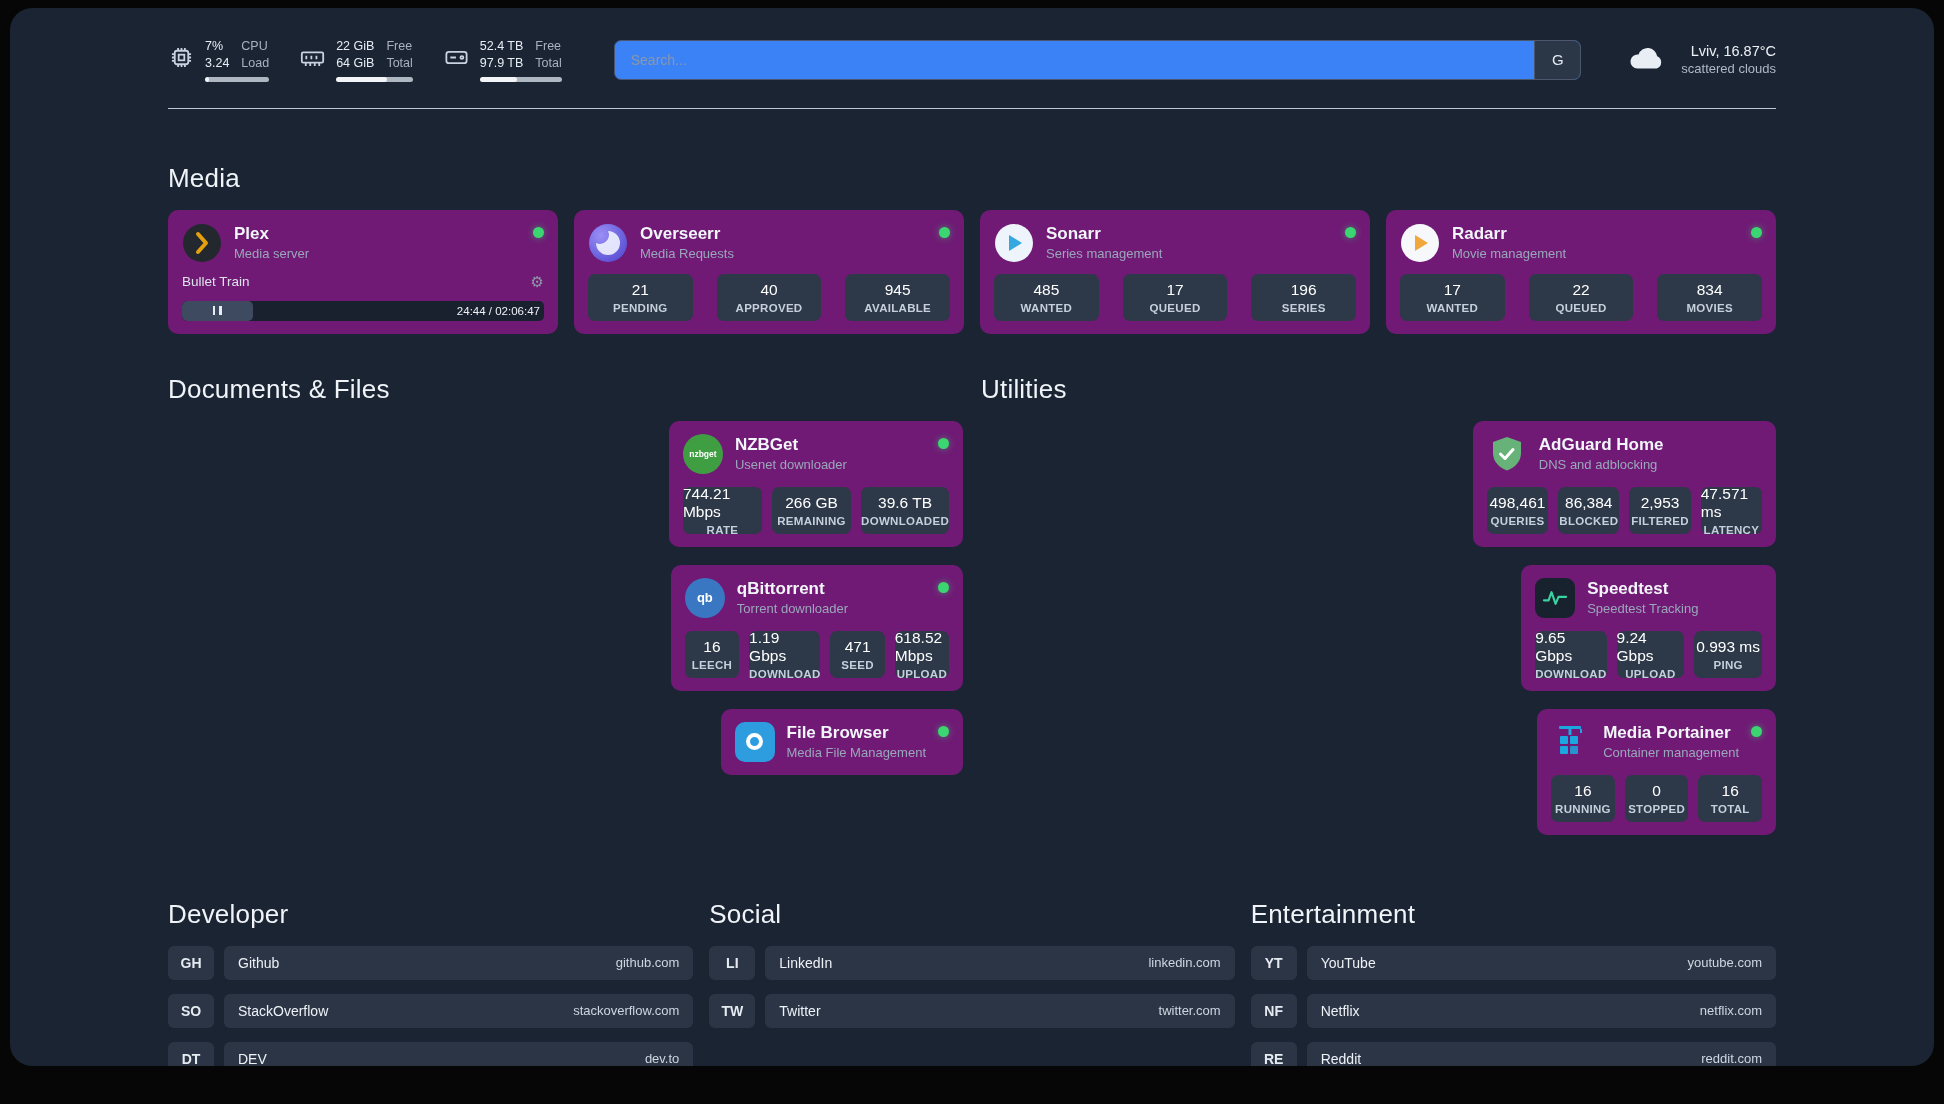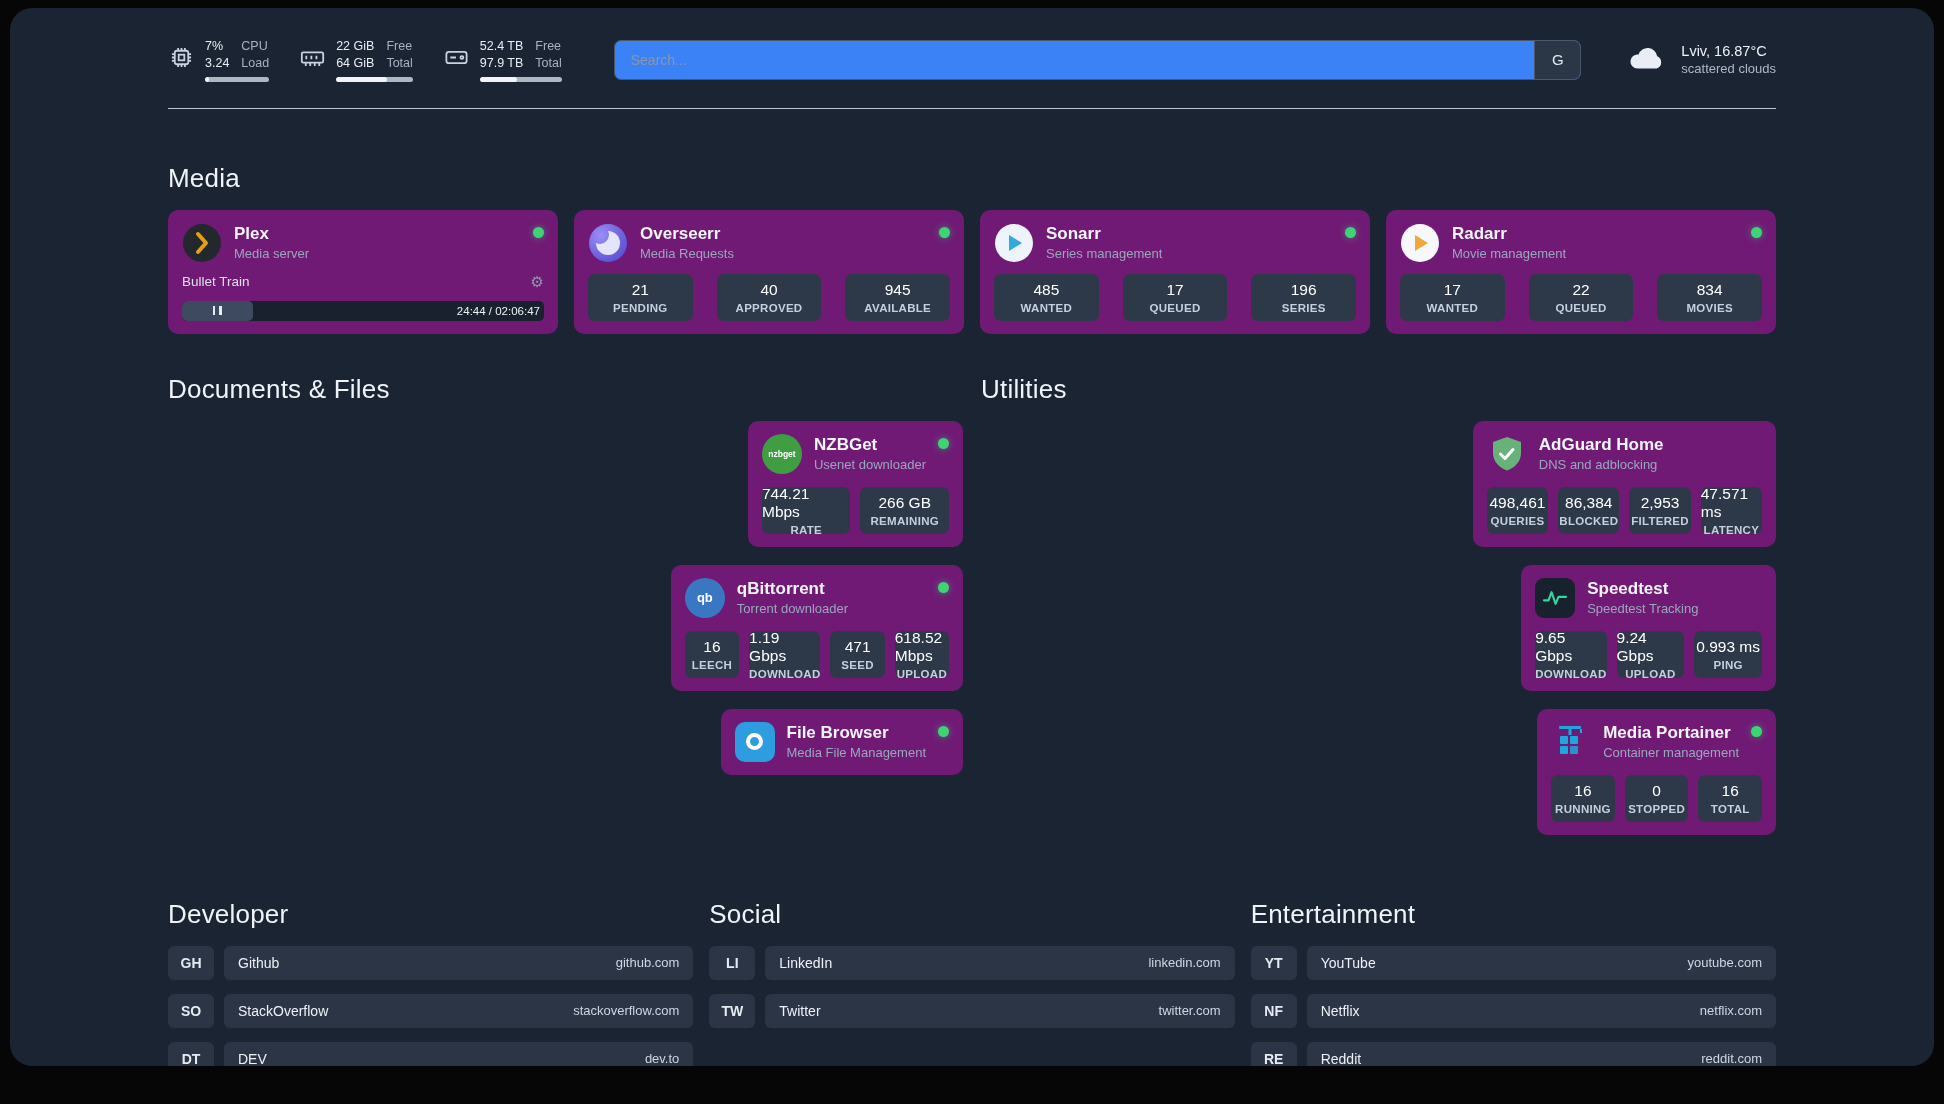--- a/index.html
+++ b/index.html
@@ -35,21 +35,21 @@
     padding:0 16px; color:#e8edf3; font-size:14px;
     font-family:"Liberation Sans","DejaVu Sans",sans-serif;
   }
   .searchwrap input::placeholder { color:#8b97a8; }
   .search-provider {
     width:46px; border:none; border-left:1px solid #4a576c; background:#2b3646;
     color:#e2e9f1; font-size:15px; cursor:pointer;
     font-family:"Liberation Sans","DejaVu Sans",sans-serif;
   }
   .weather { display:flex; gap:12px; align-items:center; }
-  .weather-loc { font-size:14.5px; color:#eef2f7; }
+  .weather-loc { font-size:14.5px; color:#eef2f7;text-align:right; }
   .weather-cond { font-size:13px; color:#aeb9c8; margin-top:2px; }
   .divider { margin:26px 0 0; border:none; border-top:1px solid rgba(222,228,236,.85); }
 
   
   h2 { font-size:26px; font-weight:500; color:#f0f4f8; margin:0 0 16px; letter-spacing:.2px; }
   .section-media { margin-top:54px; }
   .grid4 { display:grid; grid-template-columns:repeat(4,1fr); gap:16px; }
   .two-col { display:grid; grid-template-columns:1fr 1fr; gap:18px; margin-top:40px; }
   .stack { display:flex; flex-direction:column; gap:18px;align-items:flex-end; }
 
@@ -375,20 +375,24 @@
                 <div class="tile">
                   <div class="tile-value">744.21 Mbps</div>
                   <div class="tile-label">RATE</div>
                 </div>
 
                 <div class="tile">
                   <div class="tile-value">266 GB</div>
                   <div class="tile-label">REMAINING</div>
                 </div>
 
+                <div class="tile">
+                  <div class="tile-value">39.6 TB</div>
+                  <div class="tile-label">DOWNLOADED</div>
+                </div>
               </div>
           </div>
 
           <div class="card">
             <div class="card-head">
               <span class="app-icon icon-qb">
                 <span>qb</span>
               </span>
               <div class="app-titles">
                 <div class="app-name">qBittorrent</div>

